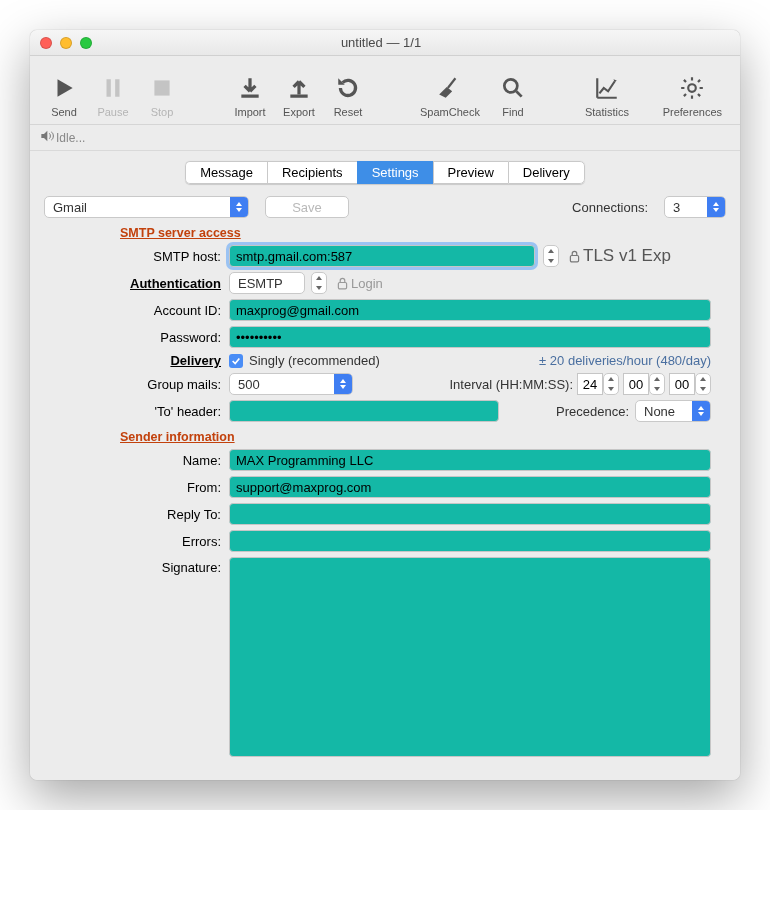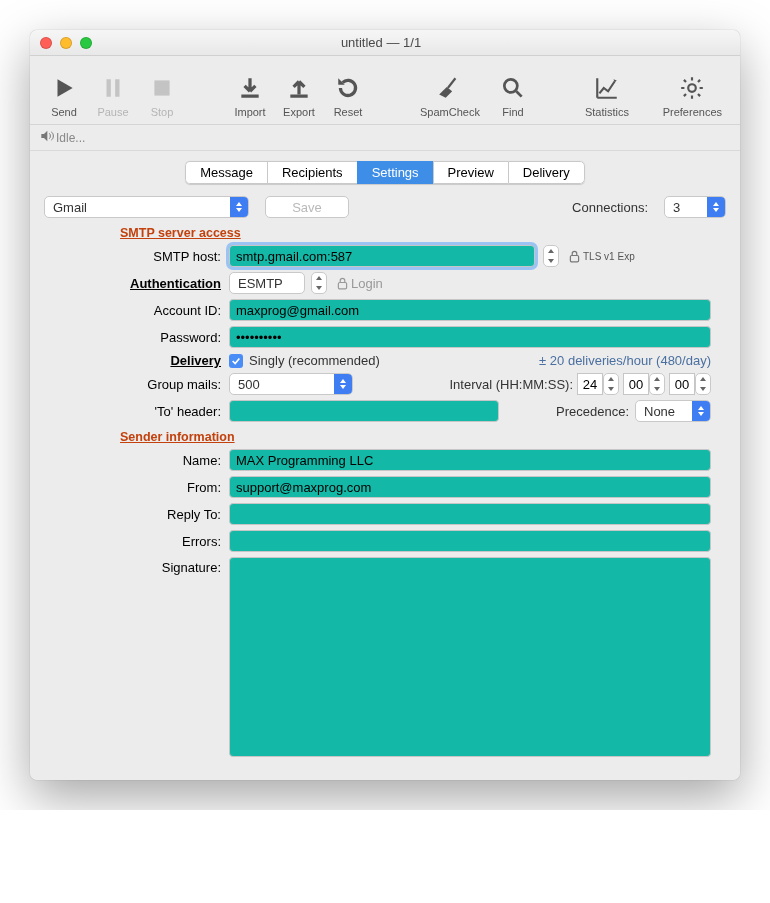--- a/index.html
+++ b/index.html
@@ -204,21 +204,21 @@
       <div style="width:8px"></div>
       <div class="step-ctrl">
           <span></span>
           <span></span>
         </div>
       <div style="width:10px"></div>
       <span class="lock-ic"><svg viewBox="0 0 12 14">
             <rect x="1.5" y="6" width="9" height="7" rx="1.5" fill="none" stroke="#777" stroke-width="1.3"></rect>
             <path d="M3.5 6V4a2.5 2.5 0 0 1 5 0v2" fill="none" stroke="#777" stroke-width="1.3"></path>
           </svg></span>
-      <span style="font-size:10px;color:#555;">TLS v1 Exp</span>
+      <span style="font-size:17px;color:#555;">TLS v1 Exp</span>
     </div>
 
     <div class="form-row">
       <div class="lbl u">Authentication</div>
       <div class="mac-select" style="width:76px;gap:24px;">
         <span class="sel-label">ESMTP</span>
         <span class="sel-arrow"></span>
       </div>
       <div style="width:6px"></div>
       <div class="step-ctrl">

